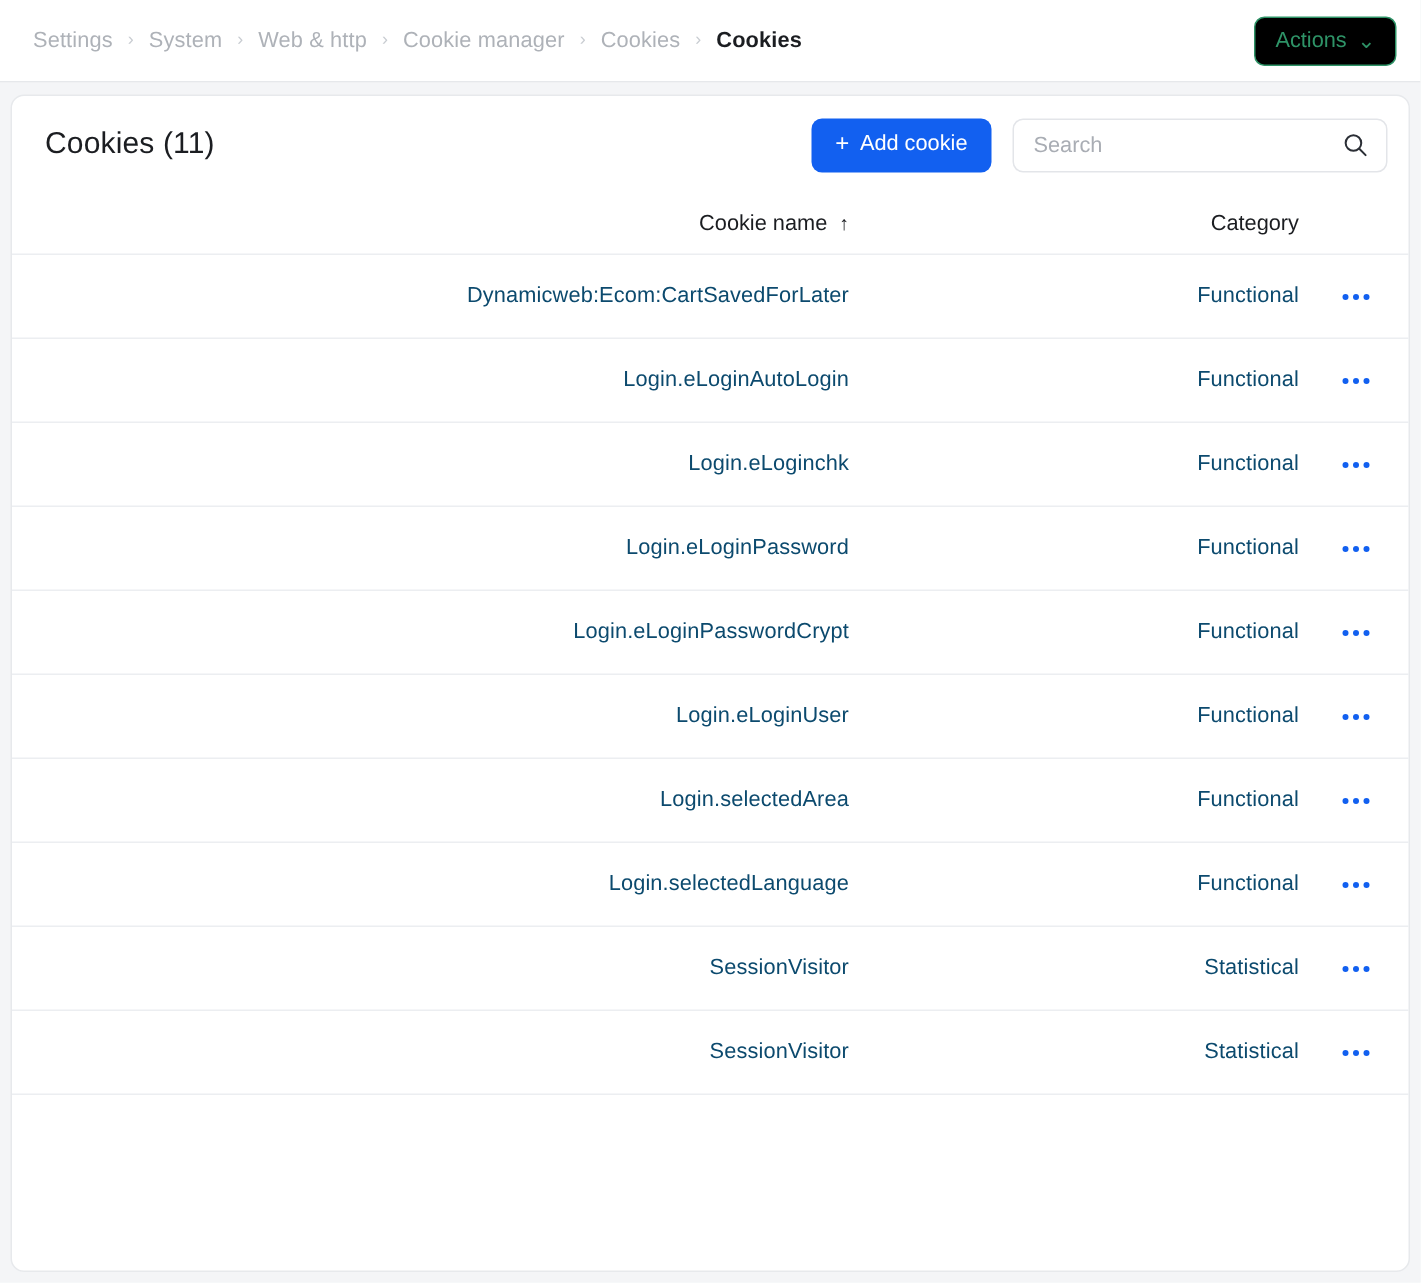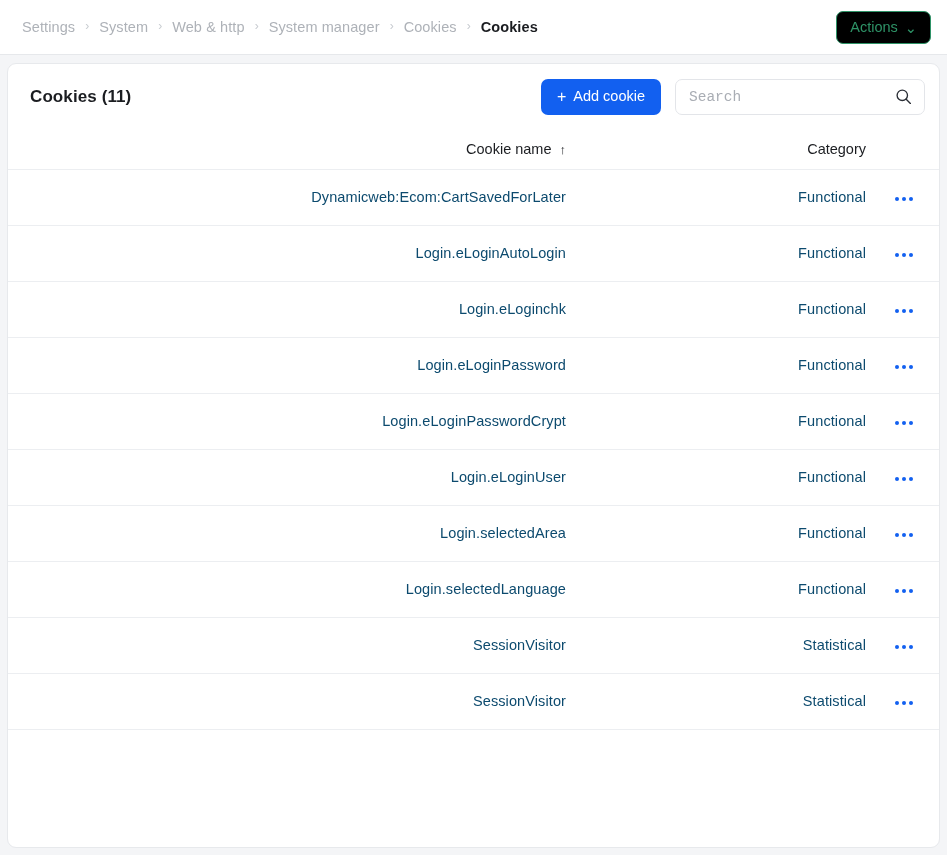--- a/index.html
+++ b/index.html
@@ -80,23 +80,23 @@
   }
 
   .card-head {
     height: 65px;
     display: flex;
     align-items: center;
     padding: 0 14px 0 22px;
     flex: none;
   }
   .card-title {
-    font-size: 17px;
+    font-size: 20px;
     color: #1b1d21;
-    font-weight: 700;
+    font-weight: 400;
     flex: 1;
     letter-spacing: .1px;
   }
 
   .add-btn {
     background: #1260f0;
     color: #ffffff;
     border: none;
     border-radius: 7px;
     height: 36px;
@@ -121,21 +121,21 @@
     display: flex;
     align-items: center;
     padding: 0 12px 0 13px;
     background: #fff;
   }
   .search-input {
     border: none;
     outline: none;
     flex: 1;
     font-size: 14.5px;
-    font-family: Liberation Mono, monospace;
+    font-family: Liberation Sans, sans-serif;
     color: #1b1d21;
     background: transparent;
   }
   .search-input::placeholder { color: #a9adb4; }
   .search-icon { flex: none; display: flex; color: #2b2f36; }
 
   
   .tbl { width: 100%; border-collapse: collapse; table-layout: fixed; }
   .tbl th, .tbl td {
     text-align: right;
@@ -186,21 +186,21 @@
 <body>
 
 <div class="topbar">
   <nav class="breadcrumb">
       <a class="crumb">Settings</a>
       <span class="crumb-sep">›</span>
       <a class="crumb">System</a>
       <span class="crumb-sep">›</span>
       <a class="crumb">Web &amp; http</a>
       <span class="crumb-sep">›</span>
-      <a class="crumb">System manager</a>
+      <a class="crumb">Cookie manager</a>
       <span class="crumb-sep">›</span>
       <a class="crumb">Cookies</a>
       <span class="crumb-sep">›</span>
       <a class="crumb current">Cookies</a>
     </nav>
 
   <button class="actions-btn">
     <span>Actions</span>
     <span class="chev">⌄</span>
   </button>

